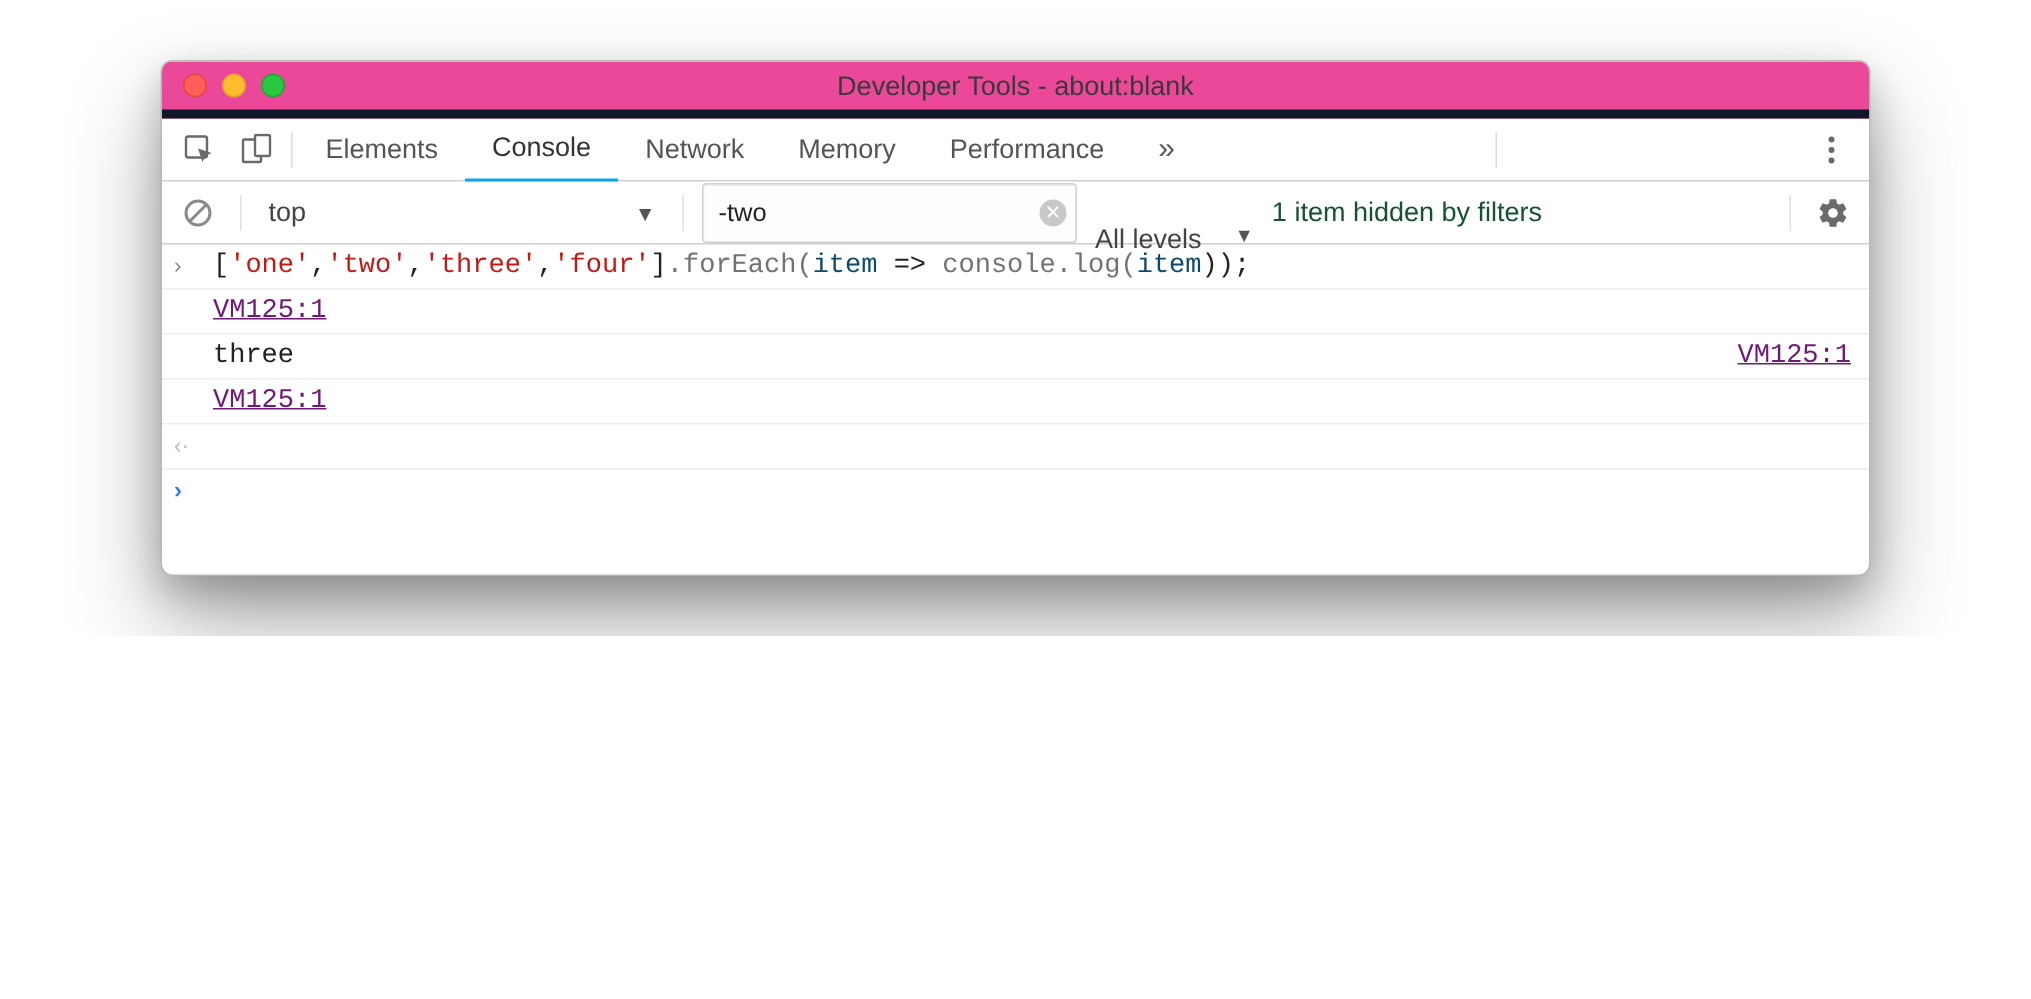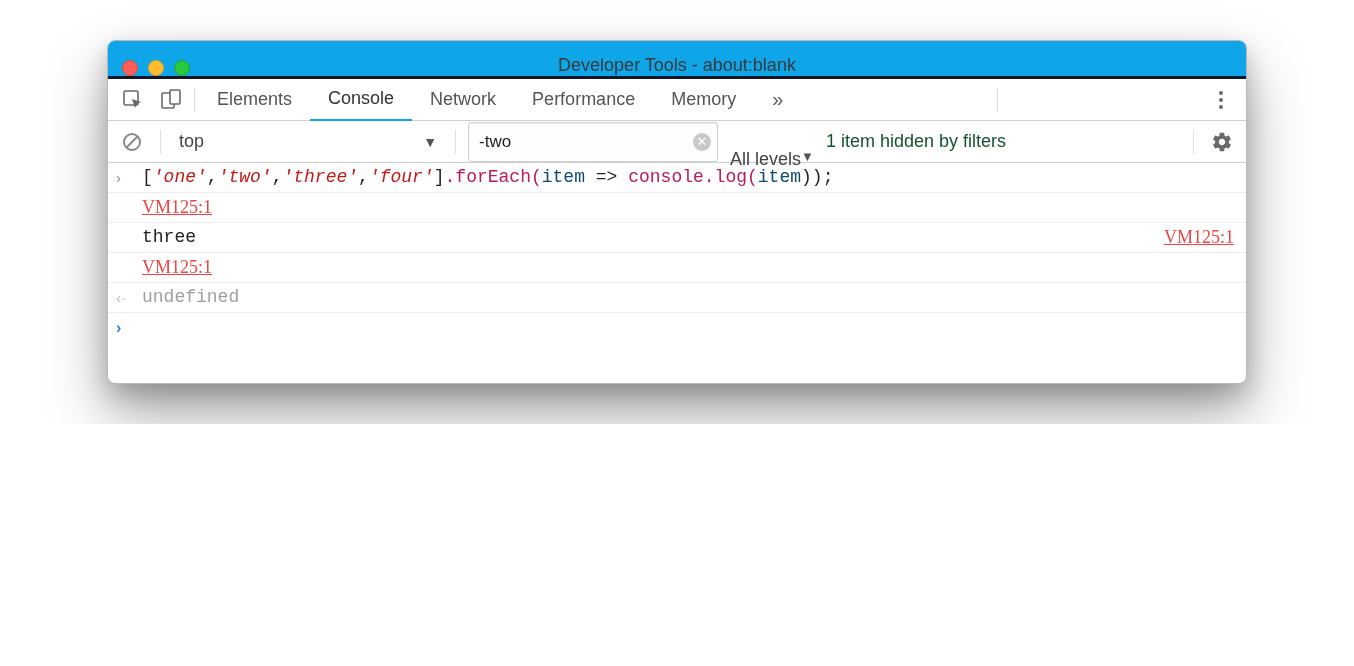--- a/index.html
+++ b/index.html
@@ -16,24 +16,24 @@
     margin: 0 auto;
     background: #fff;
     border: 1px solid #b8b8b8;
     border-radius: 8px;
     overflow: hidden;
     box-shadow: 0 30px 60px rgba(0,0,0,0.35), 0 10px 25px rgba(0,0,0,0.2);
   }
   
   .titlebar {
     height: 38px;
-    background: #0ea5e9;
-    border-bottom: 3px solid #0f172a;
-    display: flex;
-    align-items: flex-end;
+    background: #ec4899;
+    border-bottom: 6px solid #0f172a;
+    display: flex;
+    align-items: center;
     position: relative;
   }
   .traffic {
     display: flex;
     gap: 10px;
     padding-left: 14px;
   }
   .dot { width: 16px; height: 16px; border-radius: 50%; }
   .dot.red { background: #ff5f57; border: 0.5px solid #e1483f; }
   .dot.yellow { background: #febc2e; border: 0.5px solid #e0a428; }
@@ -128,21 +128,21 @@
     color: #222;
     font-size: 17px;
   }
   .clear-circle {
     width: 18px; height: 18px; border-radius: 50%;
     background: #c8c8c8; color: #fff;
     display: flex; align-items: center; justify-content: center;
     font-size: 13px; line-height: 1;
   }
   .levels {
-    display: flex; gap: 0; color: #444; margin-top: 35px;
+    display: flex; gap: 22px; color: #444; margin-top: 35px;
   }
   .hidden-text { color: #14532d; }
   .gear { margin-left: auto; color: #666; }
   .fb-sep { width:1px; height:24px; background:#e0e0e0; }
   
   .console {
     font-family: Menlo, Consolas, "Courier New", monospace;
     font-size: 18px;
     color: #222;
     padding-bottom: 40px;
@@ -160,28 +160,28 @@
     flex: 0 0 26px;
     color: #888;
     font-family: -apple-system, sans-serif;
     text-align: left;
     padding-top: 2px;
     font-size: 15px;
   }
   .gutter.blue { color: #367cf1; font-size: 16px; font-weight: bold; }
   .content { flex: 1; white-space: pre; }
   .source-link {
-    color: #ef4444;
+    color: #701a75;
     text-decoration: underline;
-    font-family: Liberation Serif, serif;
-  }
-  
-  .tok-str { color: #c41a16; font-style: italic; }
+    font-family: Liberation Mono, monospace;
+  }
+  
+  .tok-str { color: #c41a16; }
   .tok-punc { color: #222; }
-  .tok-fn { color: #be185d; text-align: right; }
+  .tok-fn { color: #737373; text-align: right; }
   .tok-param { color: #0c4a6e; }
   .undef { color: #a0a0a0; }
   svg { display: block; }
 </style>
 </head>
 <body>
 
 <div class="window">
 
   <div class="titlebar">
@@ -204,22 +204,22 @@
       <svg width="22" height="22" viewBox="0 0 22 22" fill="none" stroke="#6a6a6a" stroke-width="1.6">
         <rect x="2" y="4" width="12" height="15" rx="1"></rect>
         <rect x="10" y="1" width="10" height="14" rx="1" fill="#fff"></rect>
       </svg>
     </div>
     <div class="tab-sep"></div>
 
     <div class="tab">Elements</div>
     <div class="tab active">Console</div>
     <div class="tab">Network</div>
+    <div class="tab">Memory</div>
     <div class="tab">Performance</div>
-    <div class="tab">Memory</div>
     <div class="chev-more">»</div>
 
     <div class="tab-sep" style="margin-left:auto"></div>
     <div class="icon-btn menu-dots">
       <svg width="6" height="22" viewBox="0 0 6 22">
         <circle cx="3" cy="4" r="2" fill="#6a6a6a"></circle>
         <circle cx="3" cy="11" r="2" fill="#6a6a6a"></circle>
         <circle cx="3" cy="18" r="2" fill="#6a6a6a"></circle>
       </svg>
     </div>
@@ -276,21 +276,20 @@
       <div class="content">three</div>
       <a class="source-link">VM125:1</a>
     </div>
     <div class="row">
       <div class="gutter"></div>
       <a class="source-link">VM125:1</a>
     </div>
 
     <div class="row">
       <div class="gutter" style="color:#bbb">‹·</div>
-      <div class="content undef">undefined</div>
     </div>
 
     <div class="row noborder">
       <div class="gutter blue">›</div>
       <div class="content"></div>
     </div>
 
   </div>
 </div>
 

